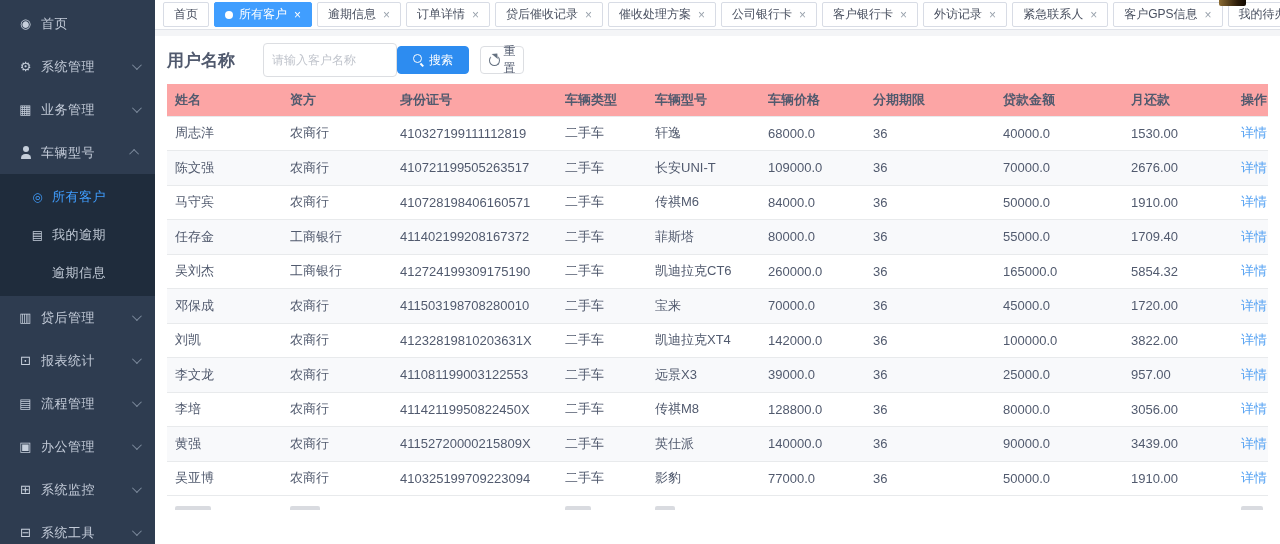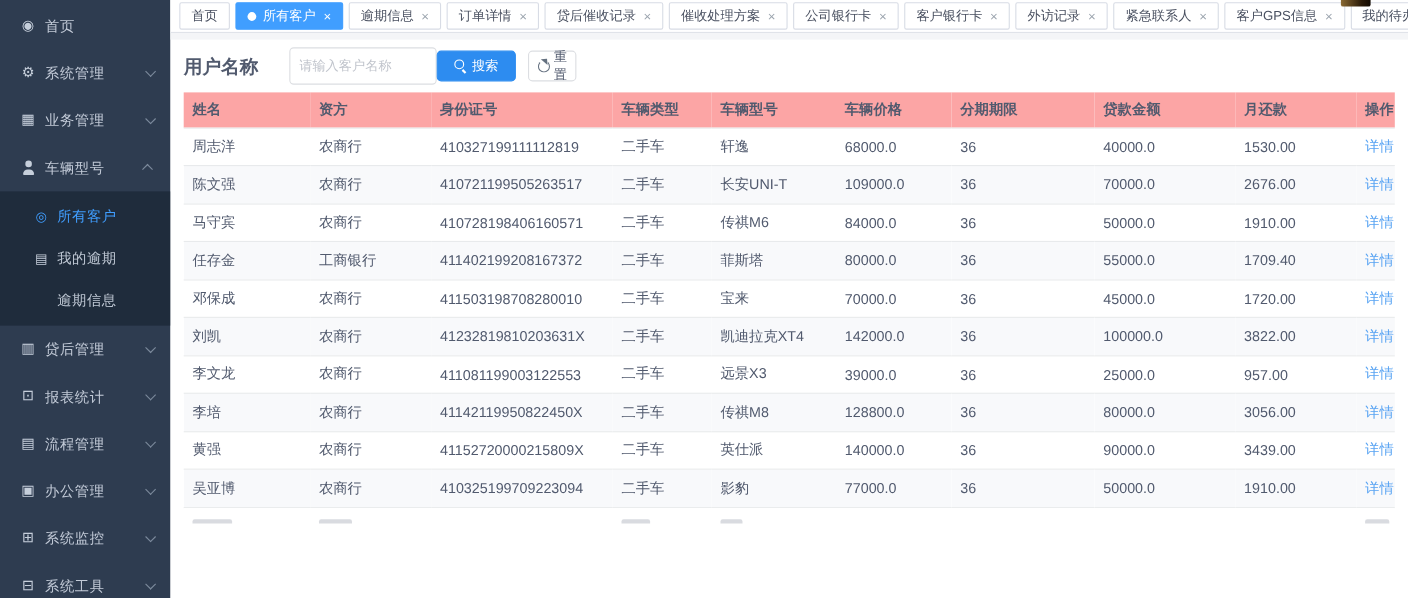--- a/index.html
+++ b/index.html
@@ -292,20 +292,32 @@
               <td>411402199208167372</td>
               <td>二手车</td>
               <td>菲斯塔</td>
               <td>80000.0</td>
               <td>36</td>
               <td>55000.0</td>
               <td>1709.40</td>
               <td><a class="detail">详情</a></td>
             </tr>
             <tr>
+              <td>吴刘杰</td>
+              <td>工商银行</td>
+              <td>412724199309175190</td>
+              <td>二手车</td>
+              <td>凯迪拉克CT6</td>
+              <td>260000.0</td>
+              <td>36</td>
+              <td>165000.0</td>
+              <td>5854.32</td>
+              <td><a class="detail">详情</a></td>
+            </tr>
+            <tr>
               <td>邓保成</td>
               <td>农商行</td>
               <td>411503198708280010</td>
               <td>二手车</td>
               <td>宝来</td>
               <td>70000.0</td>
               <td>36</td>
               <td>45000.0</td>
               <td>1720.00</td>
               <td><a class="detail">详情</a></td>

